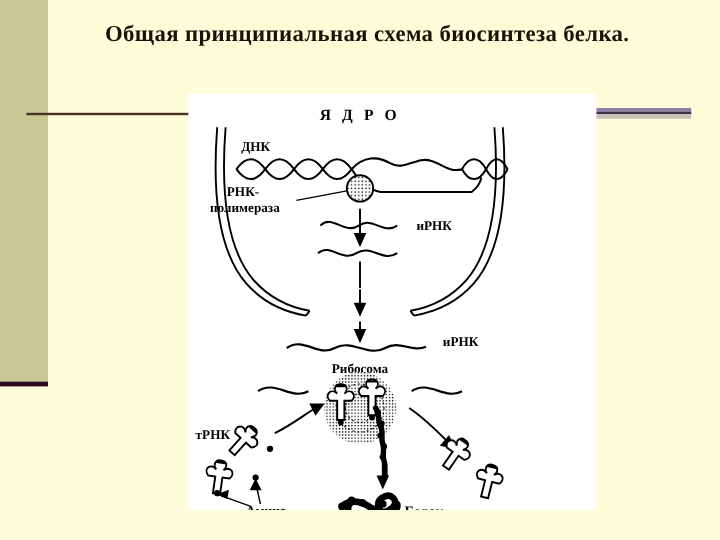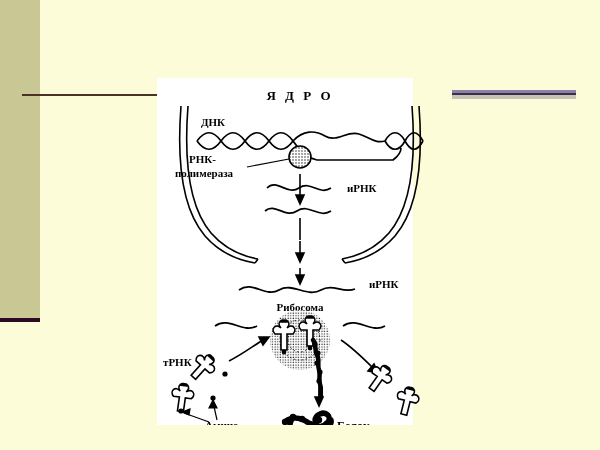--- a/index.html
+++ b/index.html
@@ -91,21 +91,21 @@
     left: 0; top: 5px;
     width: 124px; height: 4px;
     background: #c6c3b4;
   }
 
   
   .diagram-panel {
     position: absolute;
     left: 157px;
     top: 78px;
-    width: 256px;
+    width: 340px;
     height: 347px;
     background: #ffffff;
   }
   .diagram-svg {
     display: block;
     width: 286px;
     height: 347px;
   }
 
   .lbl {
@@ -121,20 +121,21 @@
   }
 </style>
 </head>
 <body>
 
 <div id="slide">
 
   <div class="side-band"></div>
   <div class="side-band-rule"></div>
 
+  <div class="title">Общая принципиальная схема биосинтеза белка.</div>
 
   <div class="left-rule"></div>
 
   <div class="right-bar">
     <div class="bar-top"></div>
     <div class="bar-mid"></div>
     <div class="bar-bot"></div>
   </div>
 
   <div class="diagram-panel">

